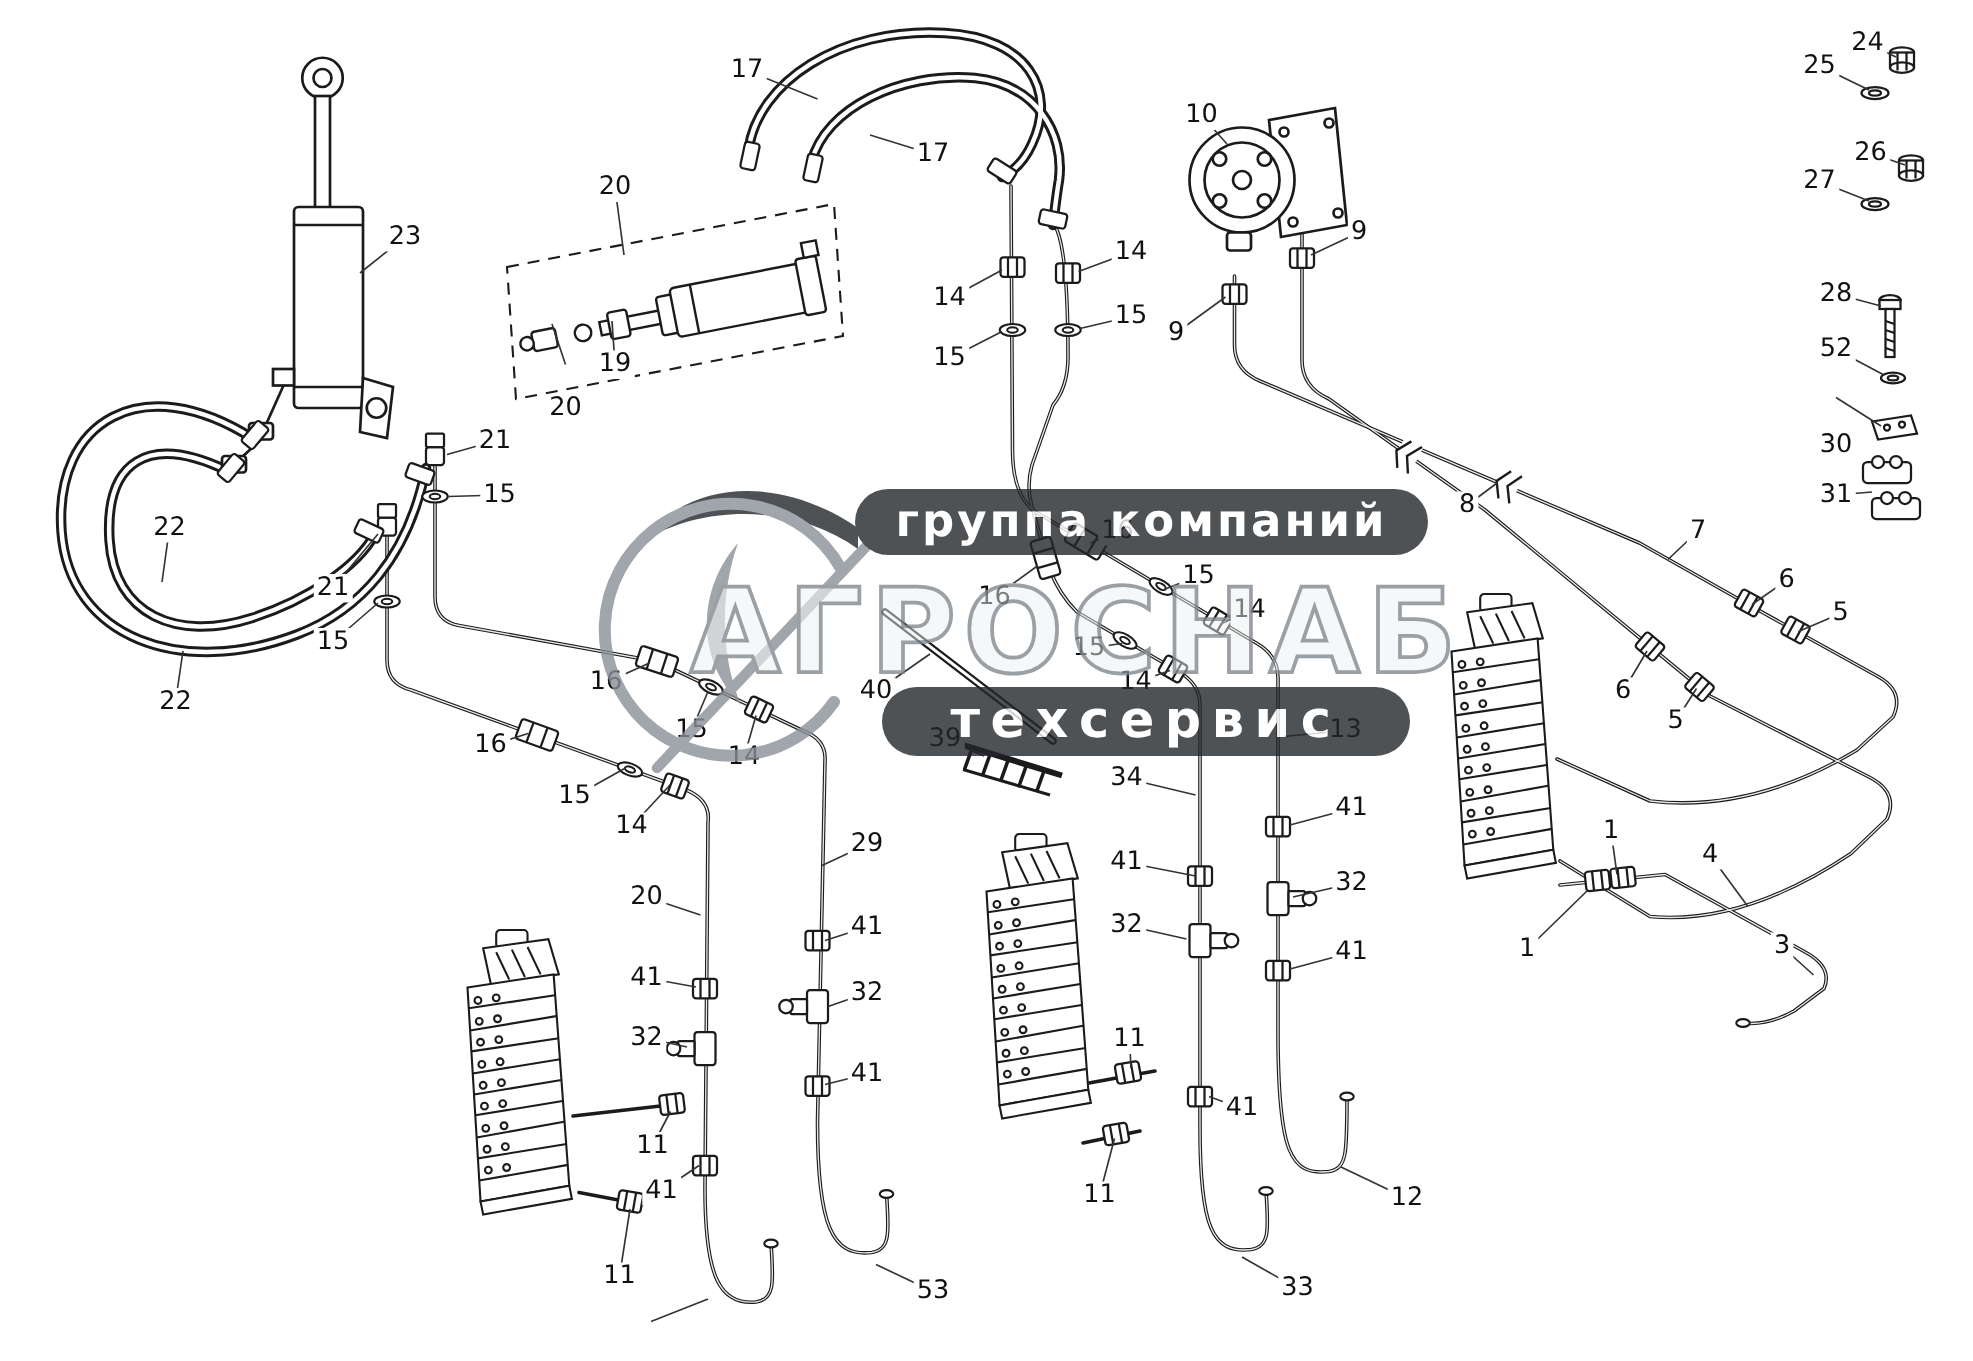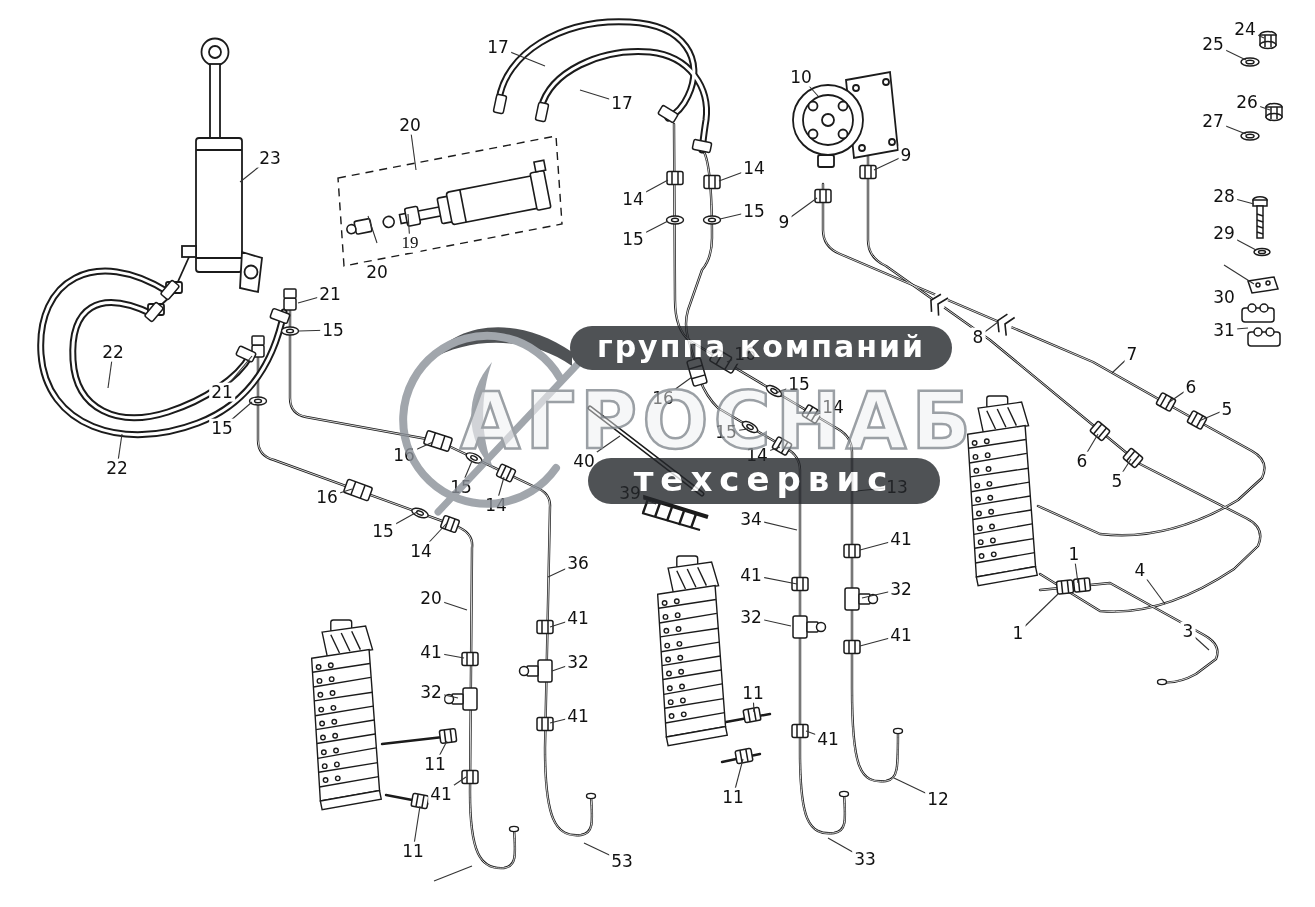--- a/index.html
+++ b/index.html
@@ -389,34 +389,34 @@
         <line x1="1188" y1="631" x2="1209" y2="650"></line>
       </g>
   </svg>
 
   <div id="labels-layer" class="layer">
       <div class="part-label" style="left: 498px; top: 47px;">17</div>
       <div class="part-label" style="left: 622px; top: 103px;">17</div>
       <div class="part-label" style="left: 410px; top: 125px;">20</div>
       <div class="part-label" style="left: 270px; top: 158px;">23</div>
       <div class="part-label" style="left: 377px; top: 236px; margin-top: 36px;">20</div>
-      <div class="part-label" style="left: 410px; top: 243px; font-family: Liberation Serif, serif;">19</div>
+      <div class="part-label" style="left: 410px; top: 243px;">19</div>
       <div class="part-label" style="left: 801px; top: 77px;">10</div>
       <div class="part-label" style="left: 906px; top: 155px;">9</div>
       <div class="part-label" style="left: 784px; top: 222px;">9</div>
       <div class="part-label" style="left: 633px; top: 199px;">14</div>
       <div class="part-label" style="left: 633px; top: 239px;">15</div>
       <div class="part-label" style="left: 754px; top: 168px;">14</div>
       <div class="part-label" style="left: 754px; top: 211px;">15</div>
       <div class="part-label" style="left: 1245px; top: 29px;">24</div>
       <div class="part-label" style="left: 1213px; top: 44px;">25</div>
       <div class="part-label" style="left: 1247px; top: 102px;">26</div>
       <div class="part-label" style="left: 1213px; top: 121px;">27</div>
       <div class="part-label" style="left: 1224px; top: 196px;">28</div>
-      <div class="part-label" style="left: 1224px; top: 233px;">29</div>
+      <div class="part-label" style="left: 1224px; top: 233px;">52</div>
       <div class="part-label" style="left: 1224px; top: 265px; margin-top: 32px;">30</div>
       <div class="part-label" style="left: 1224px; top: 330px;">31</div>
       <div class="part-label" style="left: 330px; top: 294px;">21</div>
       <div class="part-label" style="left: 333px; top: 330px;">15</div>
       <div class="part-label" style="left: 113px; top: 352px;">22</div>
       <div class="part-label" style="left: 222px; top: 392px;">21</div>
       <div class="part-label" style="left: 222px; top: 428px;">15</div>
       <div class="part-label" style="left: 117px; top: 468px;">22</div>
       <div class="part-label" style="left: 745px; top: 354px;">16</div>
       <div class="part-label" style="left: 799px; top: 384px;">15</div>
@@ -439,21 +439,21 @@
       <div class="part-label" style="left: 327px; top: 497px;">16</div>
       <div class="part-label" style="left: 383px; top: 531px;">15</div>
       <div class="part-label" style="left: 421px; top: 551px;">14</div>
       <div class="part-label" style="left: 431px; top: 598px;">20</div>
       <div class="part-label" style="left: 431px; top: 652px;">41</div>
       <div class="part-label" style="left: 431px; top: 692px;">32</div>
       <div class="part-label" style="left: 435px; top: 764px;">11</div>
       <div class="part-label" style="left: 441px; top: 794px;">41</div>
       <div class="part-label" style="left: 413px; top: 851px;">11</div>
       <div class="part-label" style="left: 434px; top: 881px; margin-top: 39px;">37</div>
-      <div class="part-label" style="left: 578px; top: 563px;">36</div>
+      <div class="part-label" style="left: 578px; top: 563px;">29</div>
       <div class="part-label" style="left: 578px; top: 618px;">41</div>
       <div class="part-label" style="left: 578px; top: 662px;">32</div>
       <div class="part-label" style="left: 578px; top: 716px;">41</div>
       <div class="part-label" style="left: 622px; top: 861px;">53</div>
       <div class="part-label" style="left: 751px; top: 519px;">34</div>
       <div class="part-label" style="left: 751px; top: 575px;">41</div>
       <div class="part-label" style="left: 751px; top: 617px;">32</div>
       <div class="part-label" style="left: 753px; top: 693px;">11</div>
       <div class="part-label" style="left: 828px; top: 739px;">41</div>
       <div class="part-label" style="left: 733px; top: 797px;">11</div>

